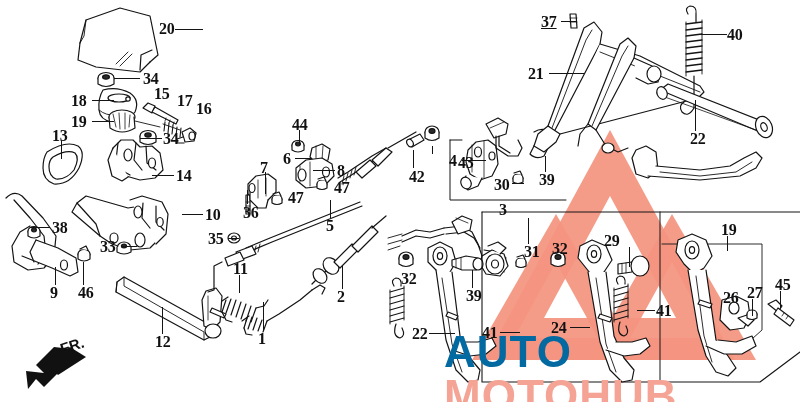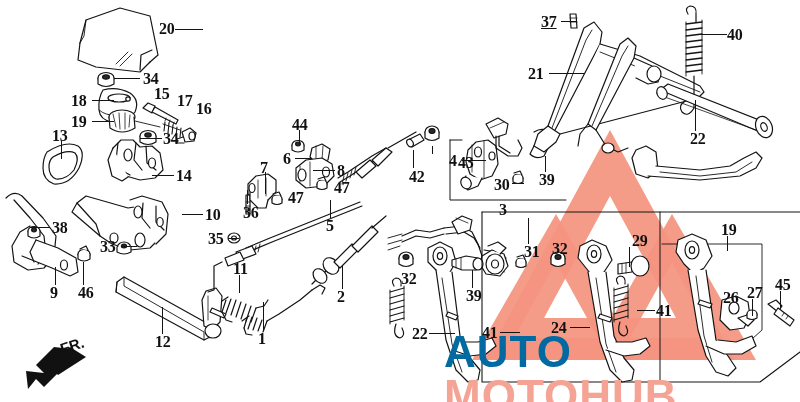--- a/index.html
+++ b/index.html
@@ -543,21 +543,21 @@
       <div class="lbl m" style="left: 449px; top: 153px;">4</div>
       <div class="lbl m" style="left: 494px; top: 177px;">30</div>
       <div class="lbl m" style="left: 539px; top: 172px;">39</div>
       <div class="lbl m" style="left: 499px; top: 202px;">3</div>
       <div class="lbl m" style="left: 524px; top: 244px;">31</div>
       <div class="lbl m" style="left: 401px; top: 271px;">32</div>
       <div class="lbl m" style="left: 466px; top: 288px;">39</div>
       <div class="lbl m" style="left: 412px; top: 326px;">22</div>
       <div class="lbl m" style="left: 482px; top: 325px;">41</div>
       <div class="lbl m" style="left: 552px; top: 241px;">32</div>
-      <div class="lbl m" style="left: 632px; top: 233px;">29</div>
+      <div class="lbl m" style="left: 604px; top: 233px;">29</div>
       <div class="lbl m" style="left: 656px; top: 303px;">41</div>
       <div class="lbl m" style="left: 551px; top: 320px;">24</div>
       <div class="lbl m" style="left: 721px; top: 222px;">19</div>
       <div class="lbl m" style="left: 723px; top: 290px;">26</div>
       <div class="lbl m" style="left: 747px; top: 285px;">27</div>
       <div class="lbl m" style="left: 775px; top: 277px;">45</div>
     </div>
 
   <div class="frwrap">
     <svg width="70" height="50" viewBox="0 0 70 50">

